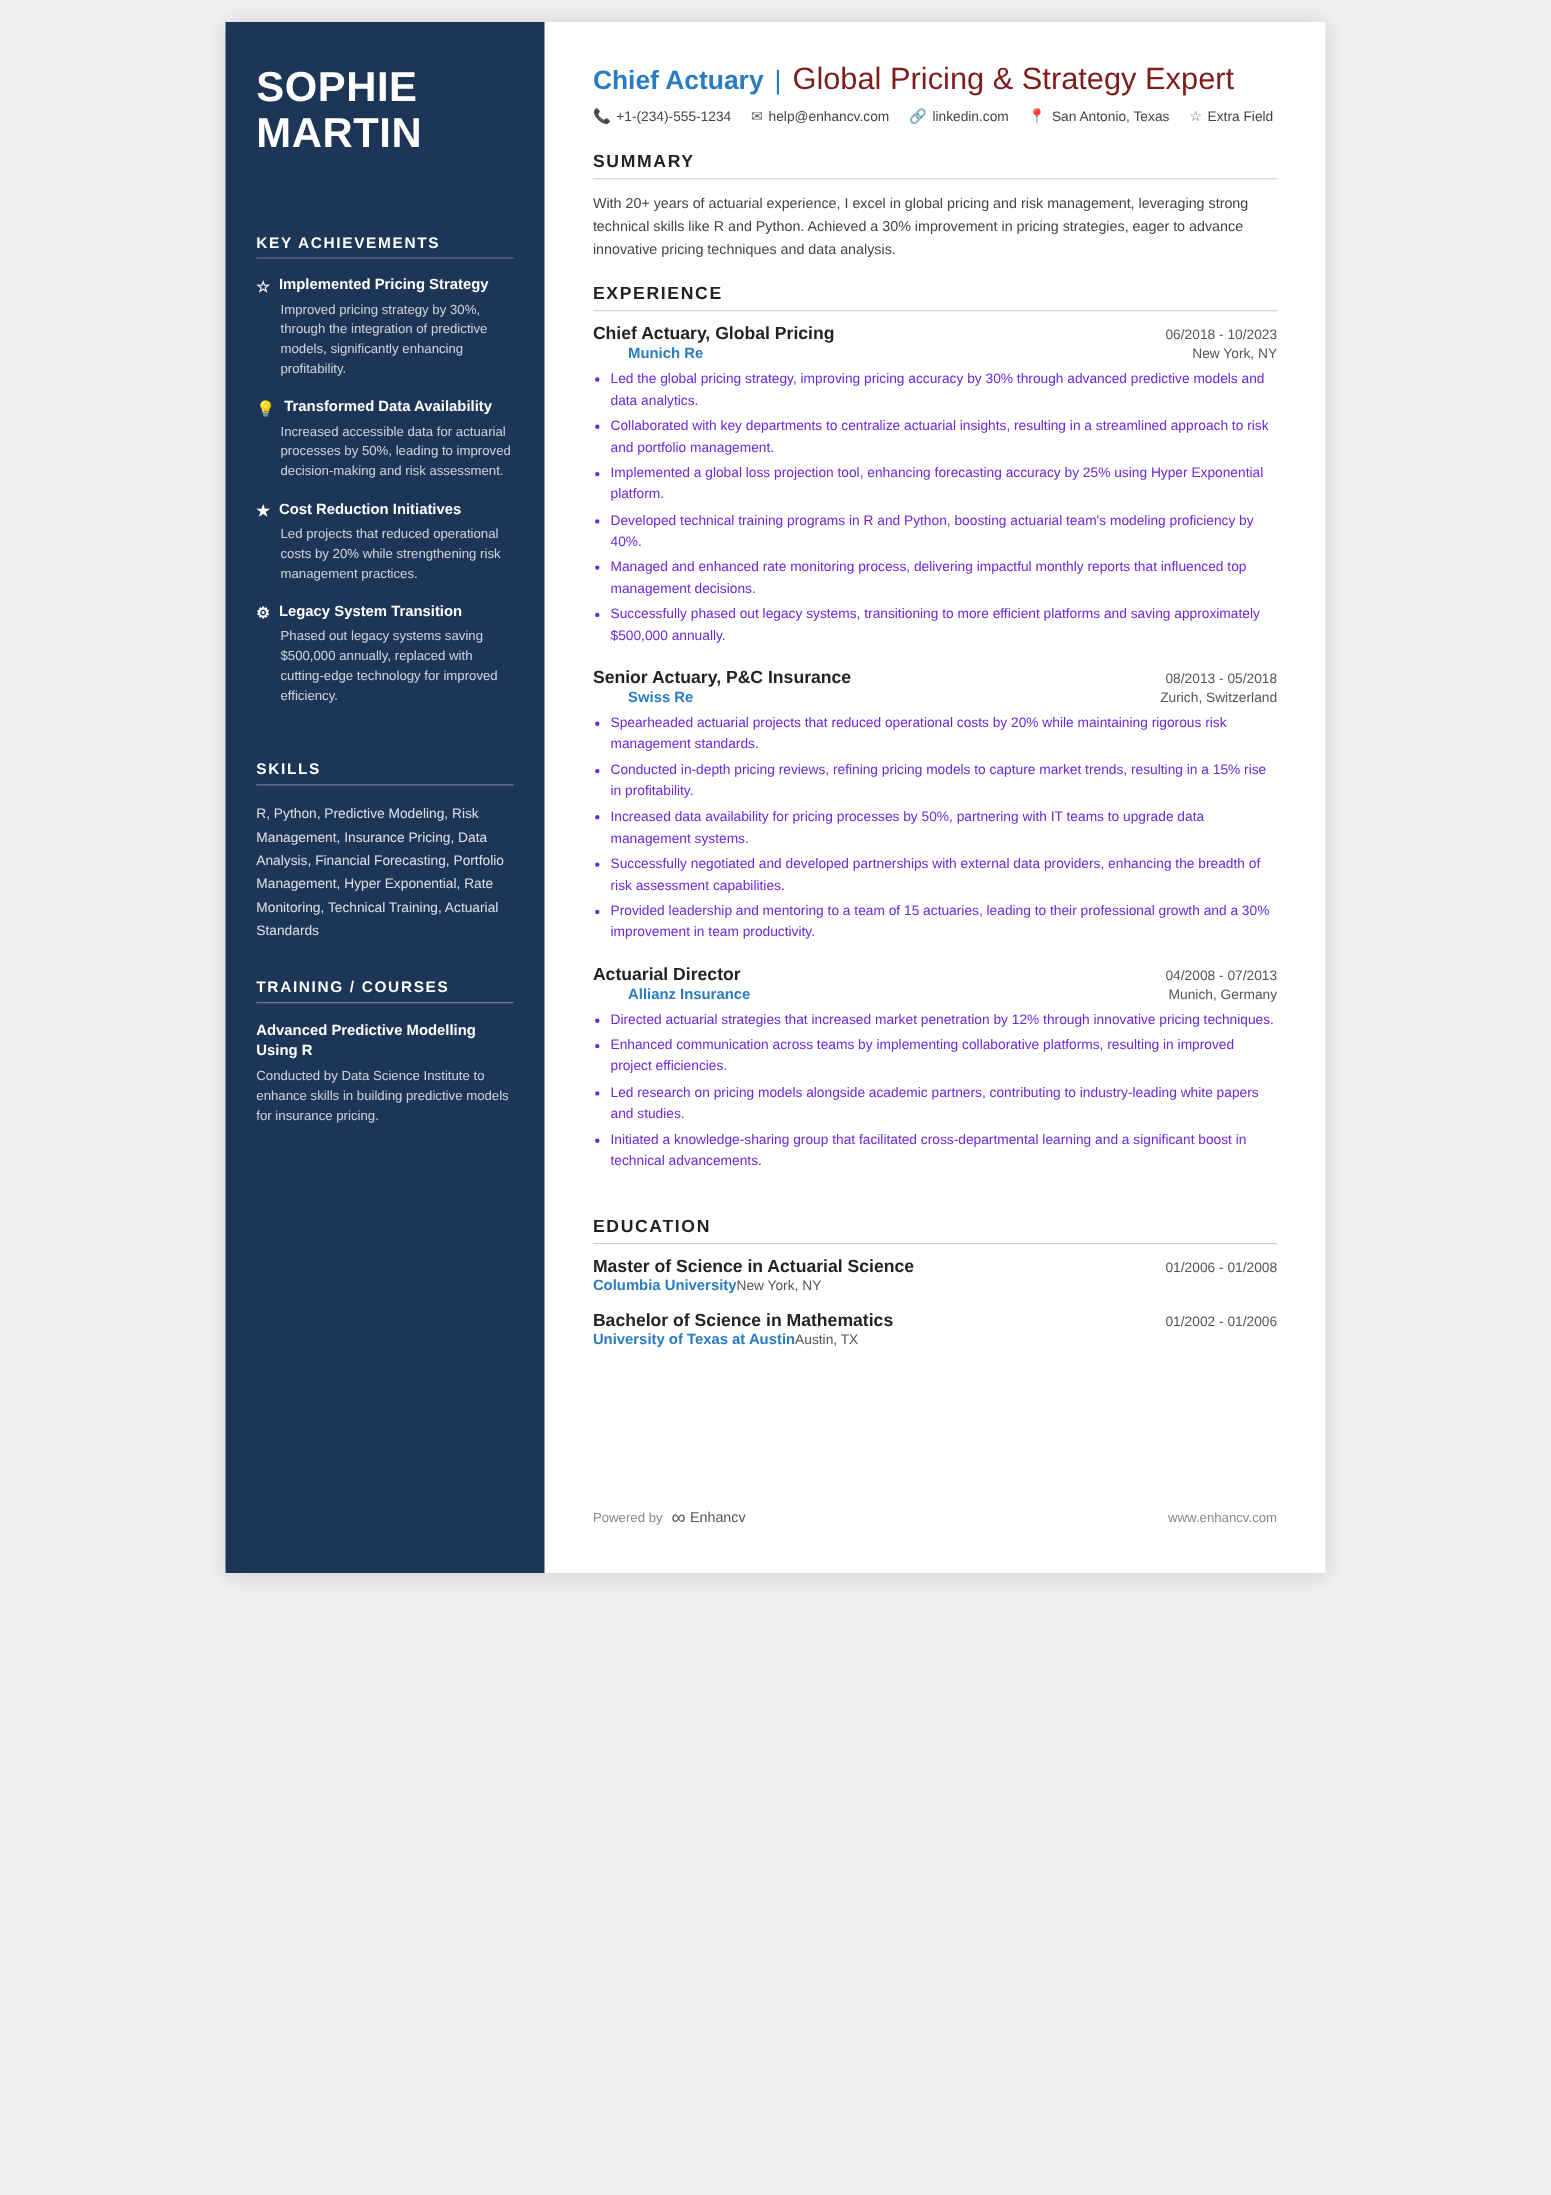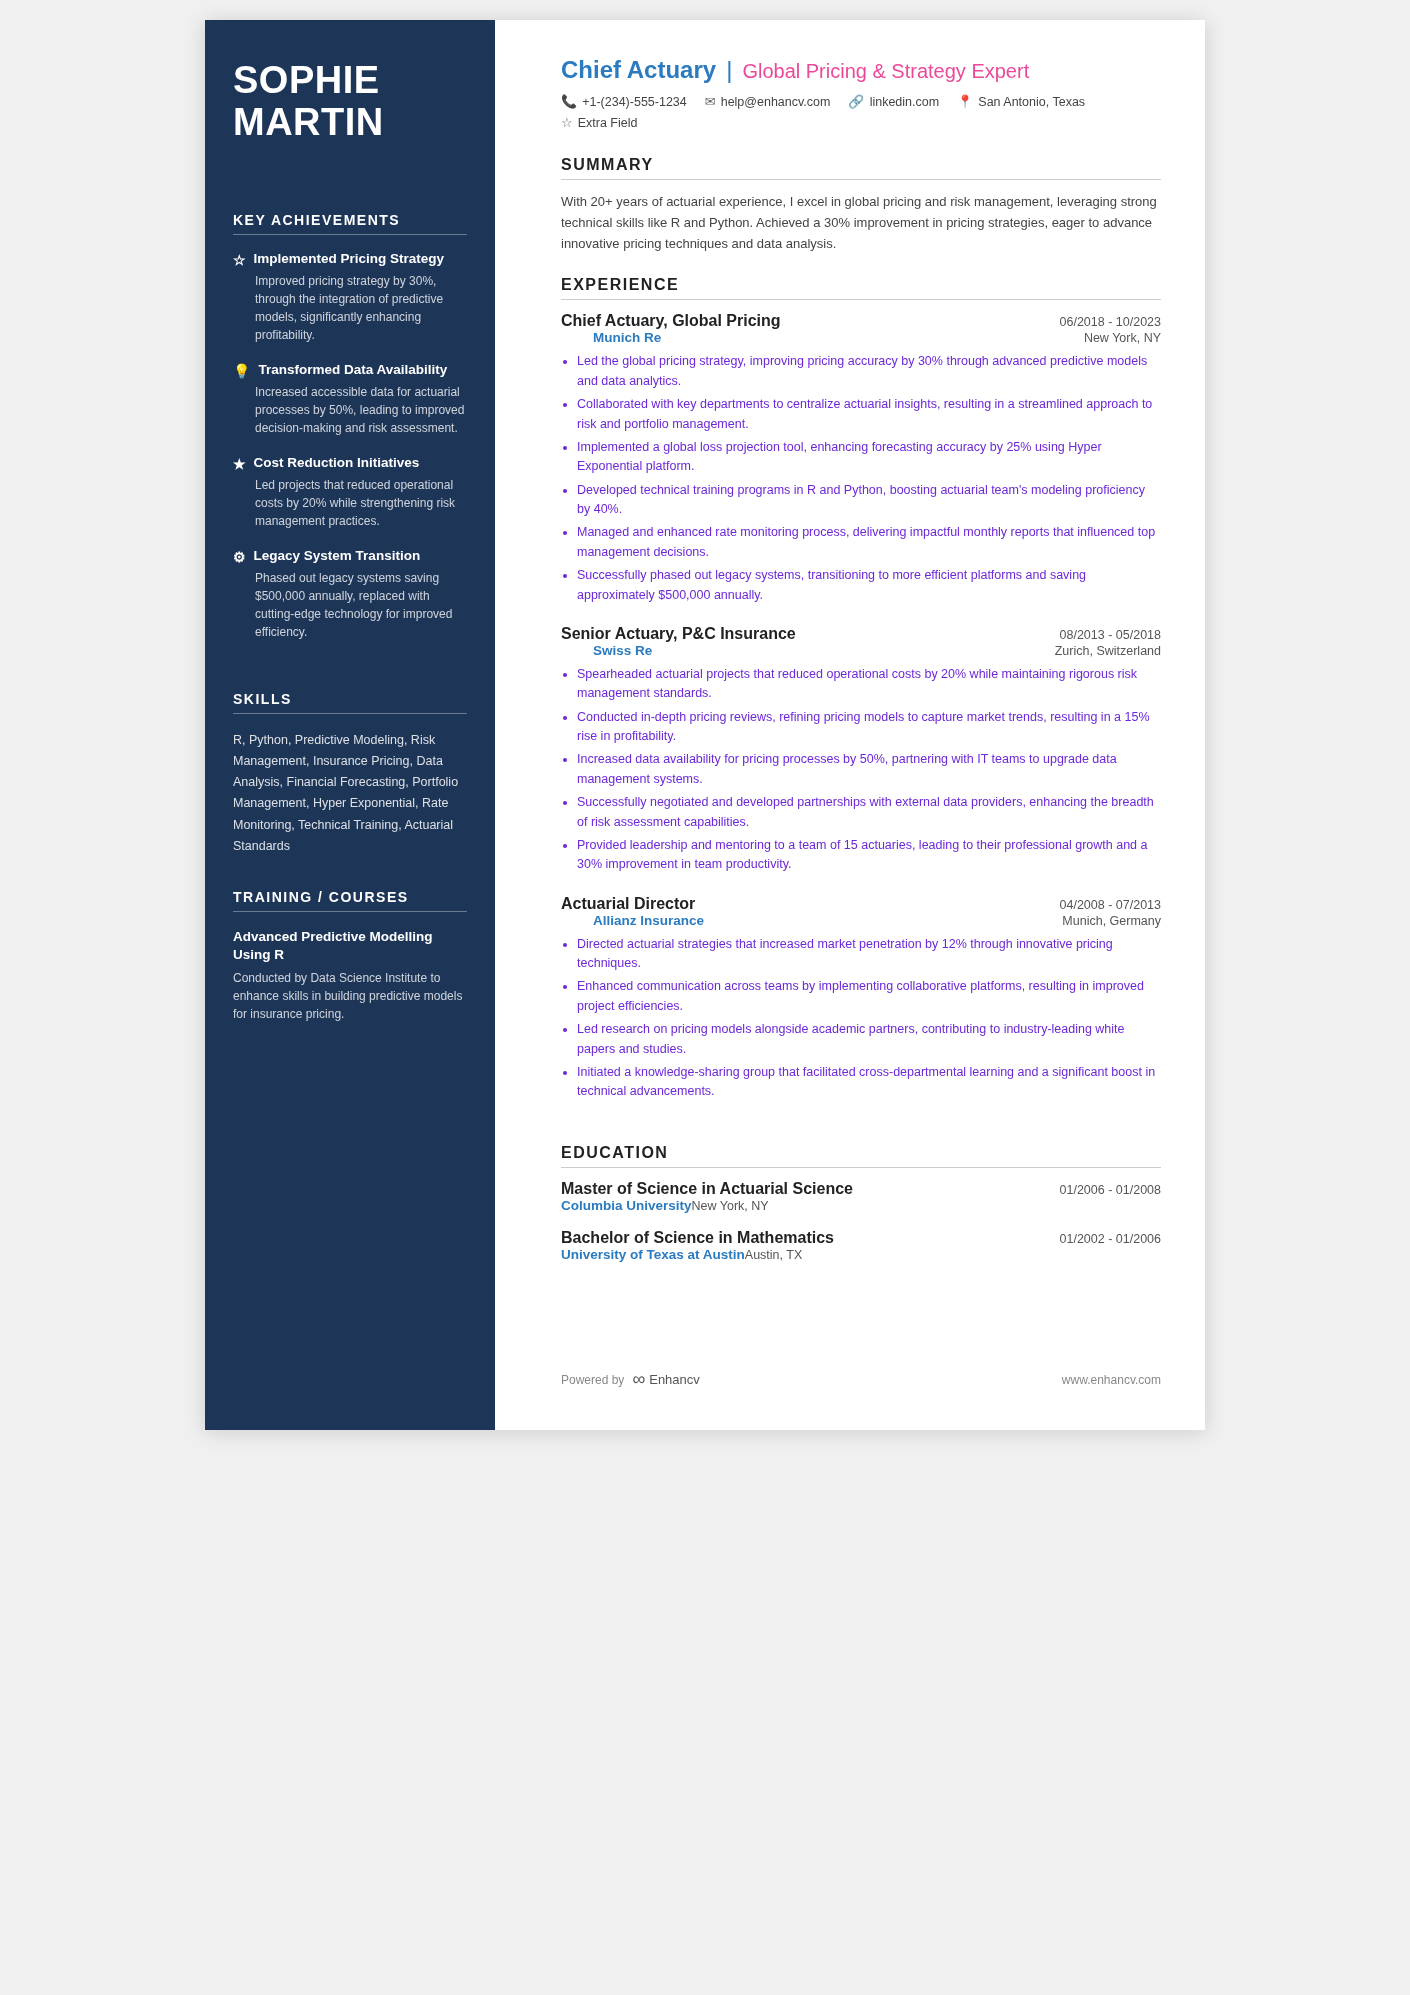--- a/index.html
+++ b/index.html
@@ -12,21 +12,20 @@
       min-height: 100vh;
     }
     .resume-container {
       width: 1000px;
       min-height: 1410px;
       background: white;
       display: flex;
       flex-direction: row;
       box-shadow: 0 2px 20px rgba(0,0,0,0.15);
       margin: 20px auto;
-      gap: 22px;
     }
     
     .sidebar {
       width: 290px;
       min-width: 290px;
       background: #1d3557;
       color: white;
       padding: 40px 28px 40px 28px;
       display: flex;
       flex-direction: column;
@@ -117,23 +116,23 @@
       font-size: 24px;
       font-weight: 700;
       color: #2a7bbf;
     }
     .title-separator {
       font-size: 24px;
       font-weight: 300;
       color: #2a7bbf;
     }
     .main-subtitle {
-      font-size: 20px;
+      font-size: 28px;
       font-weight: 400;
-      color: #ec4899;
+      color: #7f1d1d;
     }
     .contact-row {
       display: flex;
       flex-wrap: wrap;
       gap: 6px 18px;
       font-size: 12.5px;
       color: #444;
       margin-bottom: 4px;
     }
     .contact-item {

